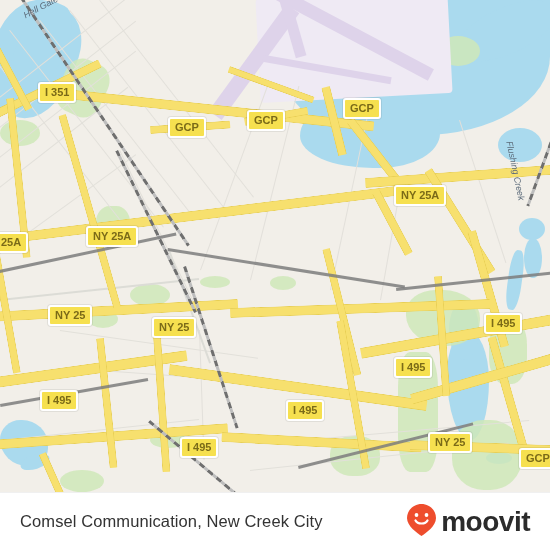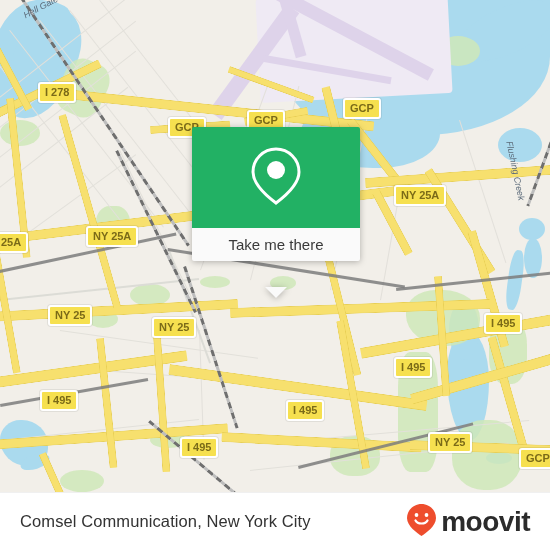--- a/index.html
+++ b/index.html
@@ -210,56 +210,42 @@
     <div class="rail" style="left:396px;top:288px;width:170px;transform:rotate(-6deg)"></div>
     <div class="rail-d" style="left:186px;top:266px;width:170px;transform:rotate(72deg)"></div>
     <div class="rail" style="left:0px;top:404px;width:150px;transform:rotate(-10deg)"></div>
     <div class="rail-d" style="left:150px;top:420px;width:120px;transform:rotate(40deg)"></div>
     <div class="rail" style="left:298px;top:466px;width:180px;transform:rotate(-14deg)"></div>
     <div class="rail-d" style="left:560px;top:122px;width:90px;transform:rotate(110deg)"></div>
 
     <div class="wlabel" style="left:22px;top:2px;transform:rotate(-28deg)">Hell Gate</div>
     <div class="wlabel" style="left:514px;top:140px;transform:rotate(78deg);transform-origin:0 0;">Flushing Creek</div>
 
-    <div class="shield" style="left:38px;top:82px">I 278</div>
+    <div class="shield" style="left:38px;top:82px">I 351</div>
     <div class="shield" style="left:168px;top:117px">GCP</div>
     <div class="shield" style="left:247px;top:110px">GCP</div>
     <div class="shield" style="left:343px;top:98px">GCP</div>
     <div class="shield" style="left:394px;top:185px">NY 25A</div>
     <div class="shield" style="left:-6px;top:232px">25A</div>
     <div class="shield" style="left:86px;top:226px">NY 25A</div>
     <div class="shield" style="left:48px;top:305px">NY 25</div>
     <div class="shield" style="left:152px;top:317px">NY 25</div>
     <div class="shield" style="left:484px;top:313px">I 495</div>
     <div class="shield" style="left:394px;top:357px">I 495</div>
     <div class="shield" style="left:40px;top:390px">I 495</div>
     <div class="shield" style="left:286px;top:400px">I 495</div>
     <div class="shield" style="left:180px;top:437px">I 495</div>
     <div class="shield" style="left:428px;top:432px">NY 25</div>
     <div class="shield" style="left:519px;top:448px">GCP</div>
 
-    <div class="popup">
-      <div class="popup-top">
-        <span>
-          <svg width="56" height="62" viewBox="0 0 56 62" aria-hidden="true">
-            <path d="M28 4 C15.3 4 5 14.3 5 27 C5 39 20 52 28 58 C36 52 51 39 51 27 C51 14.3 40.7 4 28 4 Z" fill="none" stroke="#ffffff" stroke-width="3"></path>
-            <circle cx="28" cy="25" r="9" fill="#ffffff"></circle>
-          </svg>
-        </span>
-      </div>
-      <div class="popup-bottom">
-        <span class="popup-label">Take me there</span>
-      </div>
-      <div class="popup-tail"></div>
-    </div>
 
   </div>
 
   <div class="footer">
-    <div class="footer-title">Comsel Communication, New York City</div>
+    <div class="footer-title">Comsel Communication, New Creek City</div>
     <div class="brand">
       <span>
         <svg width="31" height="34" viewBox="0 0 31 34" aria-hidden="true">
           <path d="M15.5 1 C7.5 1 1 7.3 1 15 C1 23 11 30 15.5 33 C20 30 30 23 30 15 C30 7.3 23.5 1 15.5 1 Z" fill="#ee4d2d"></path>
           <circle cx="10.5" cy="12" r="1.9" fill="#ffffff"></circle>
           <circle cx="20.5" cy="12" r="1.9" fill="#ffffff"></circle>
           <path d="M9.5 17.5 C11.5 21.5 19.5 21.5 21.5 17.5" fill="none" stroke="#ffffff" stroke-width="2.2" stroke-linecap="round"></path>
         </svg>
       </span>
       <span class="brand-text">moovit</span>

